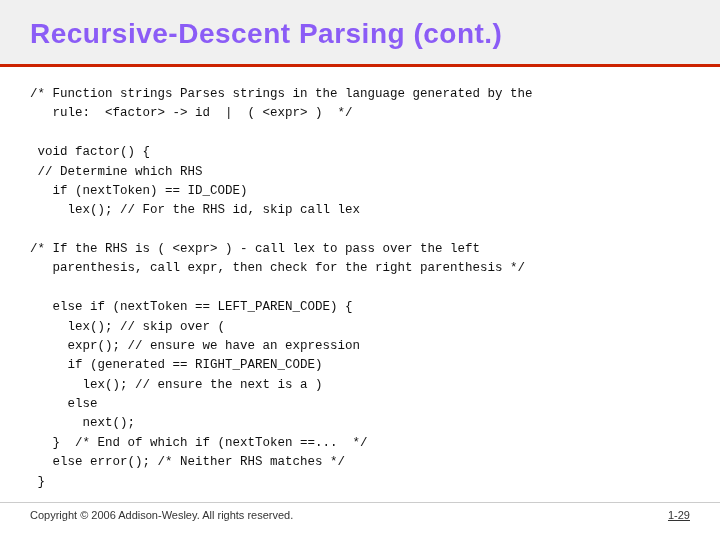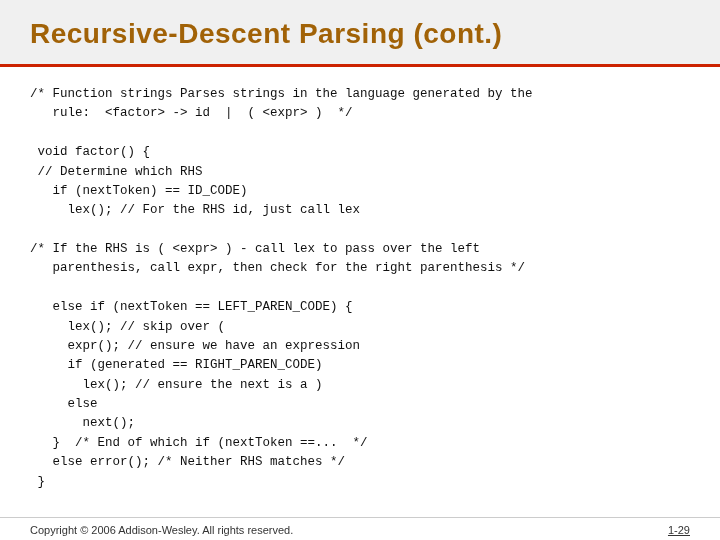--- a/index.html
+++ b/index.html
@@ -27,21 +27,21 @@
 
     .title-bar {
       background: #f0f0f0;
       padding: 18px 30px 14px 30px;
       border-bottom: 3px solid #cc2200;
     }
 
     .title-text {
       font-size: 28px;
       font-weight: bold;
-      color: #a16207;
+      color: #8b5cf6;
       letter-spacing: 0.5px;
     }
 
     .content {
       flex: 1;
       padding: 18px 30px 10px 30px;
       display: flex;
       flex-direction: column;
       gap: 0;
     }
@@ -51,21 +51,21 @@
       font-size: 12.5px;
       line-height: 1.55;
       color: #111111;
       white-space: pre;
     }
 
     .footer {
       display: flex;
       justify-content: space-between;
       align-items: center;
-      padding: 6px 30px 4px 30px;
+      padding: 6px 30px 20px 30px;
       border-top: 1px solid #cccccc;
     }
 
     .footer-left {
       font-size: 11px;
       color: #333333;
     }
 
     .footer-right {
       font-size: 11px;
@@ -81,21 +81,21 @@
     <span class="title-text">Recursive-Descent Parsing (cont.)</span>
   </div>
 
   <div class="content">
     <div class="code-block"><span>/* Function strings Parses strings in the language generated by the</span>
 <span>   rule:  &lt;factor&gt; -&gt; id  |  ( &lt;expr&gt; )  */</span>
 <span></span>
 <span> void factor() {</span>
 <span> // Determine which RHS</span>
 <span>   if (nextToken) == ID_CODE)</span>
-<span>     lex(); // For the RHS id, just call lex</span>
+<span>     lex(); // For the RHS id, skip call lex</span>
 <span></span>
 <span>/* If the RHS is ( &lt;expr&gt; ) - call lex to pass over the left</span>
 <span>   parenthesis, call expr, then check for the right parenthesis */</span>
 <span></span>
 <span>   else if (nextToken == LEFT_PAREN_CODE) {</span>
 <span>     lex(); // skip over (</span>
 <span>     expr(); // ensure we have an expression</span>
 <span>     if (generated == RIGHT_PAREN_CODE)</span>
 <span>       lex(); // ensure the next is a )</span>
 <span>     else</span>

